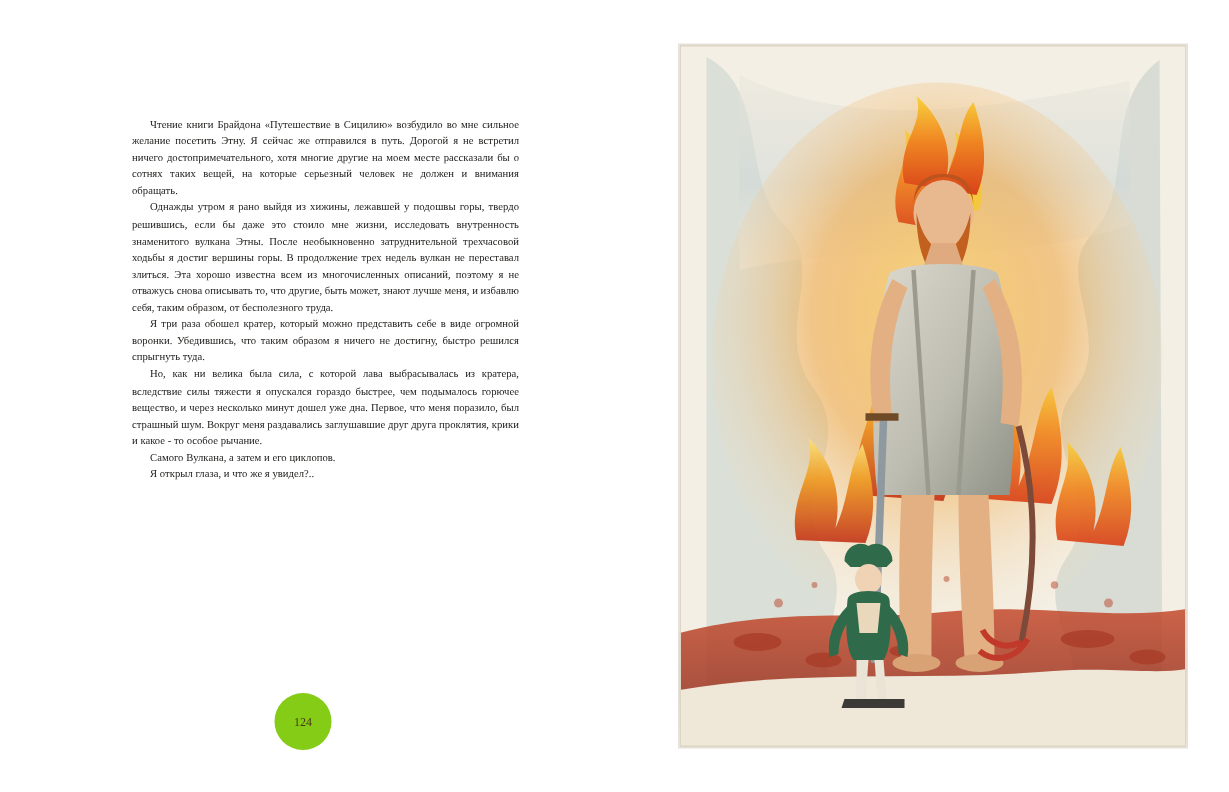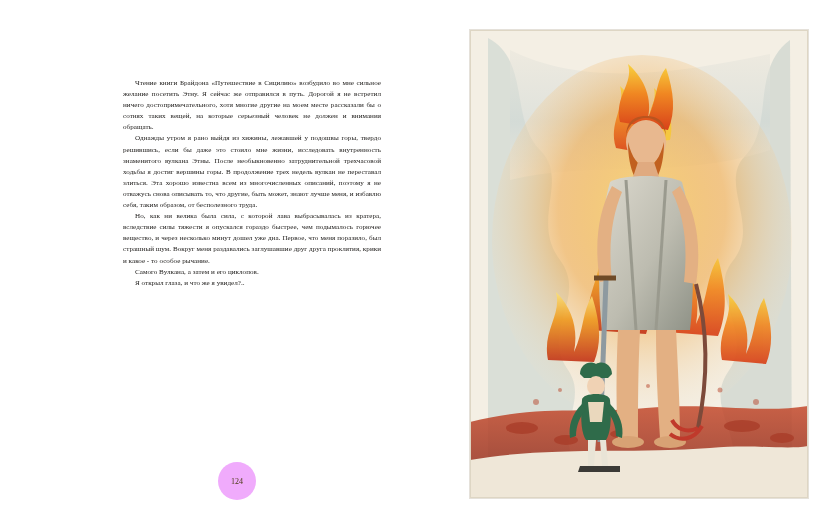--- a/index.html
+++ b/index.html
@@ -18,21 +18,20 @@
     position: absolute;
     inset: 0;
     display: flex;
   }
   .page {
     position: relative;
     height: 100%;
   }
   .page-left {
     width: 420px;
-    margin-left: 35px;
   }
   .page-right {
     width: 399px;
   }
 
   
   .text-column {
     position: absolute;
     left: 88px;
     top: 78px;
@@ -52,21 +51,21 @@
   }
 
   
   .folio {
     position: absolute;
     left: 183px;
     top: 462px;
     width: 38px;
     height: 38px;
     border-radius: 50%;
-    background: #f0abfc;
+    background: #84cc16;
     display: flex;
     align-items: center;
     justify-content: center;
   }
   .folio span {
     font-size: 8px;
     color: #4a3a12;
     font-family: "Liberation Serif", serif;
   }
 
@@ -94,20 +93,21 @@
 </head>
 <body>
 
 <div class="spread">
 
   <div class="page page-left">
 
     <div class="text-column">
       <p class="first">Чтение книги Брайдона «Путешествие в Сицилию» возбудило во мне сильное желание посетить Этну. Я сейчас же отправился в путь. Дорогой я не встретил ничего достопримечательного, хотя многие другие на моем месте рассказали бы о сотнях таких вещей, на которые серьезный человек не должен и внимания обращать.</p>
       <p>Однажды утром я рано выйдя из хижины, лежавшей у подошвы горы, твердо решившись, если бы даже это стоило мне жизни, исследовать внутренность знаменитого вулкана Этны. После необыкновенно затруднительной трехчасовой ходьбы я достиг вершины горы. В продолжение трех недель вулкан не переставал злиться. Эта хорошо известна всем из многочисленных описаний, поэтому я не отважусь снова описывать то, что другие, быть может, знают лучше меня, и избавлю себя, таким образом, от бесполезного труда.</p>
+      <p>Я три раза обошел кратер, который можно представить себе в виде огромной воронки. Убедившись, что таким образом я ничего не достигну, быстро решился спрыгнуть туда.</p>
       <p>Но, как ни велика была сила, с которой лава выбрасывалась из кратера, вследствие силы тяжести я опускался гораздо быстрее, чем подымалось горючее вещество, и через несколько минут дошел уже дна. Первое, что меня поразило, был страшный шум. Вокруг меня раздавались заглушавшие друг друга проклятия, крики и какое - то особое рычание.</p>
       <p>Самого Вулкана, а затем и его циклопов.</p>
       <p>Я открыл глаза, и что же я увидел?..</p>
     </div>
 
     <div class="folio">
       <span>124</span>
     </div>
   </div>
 

